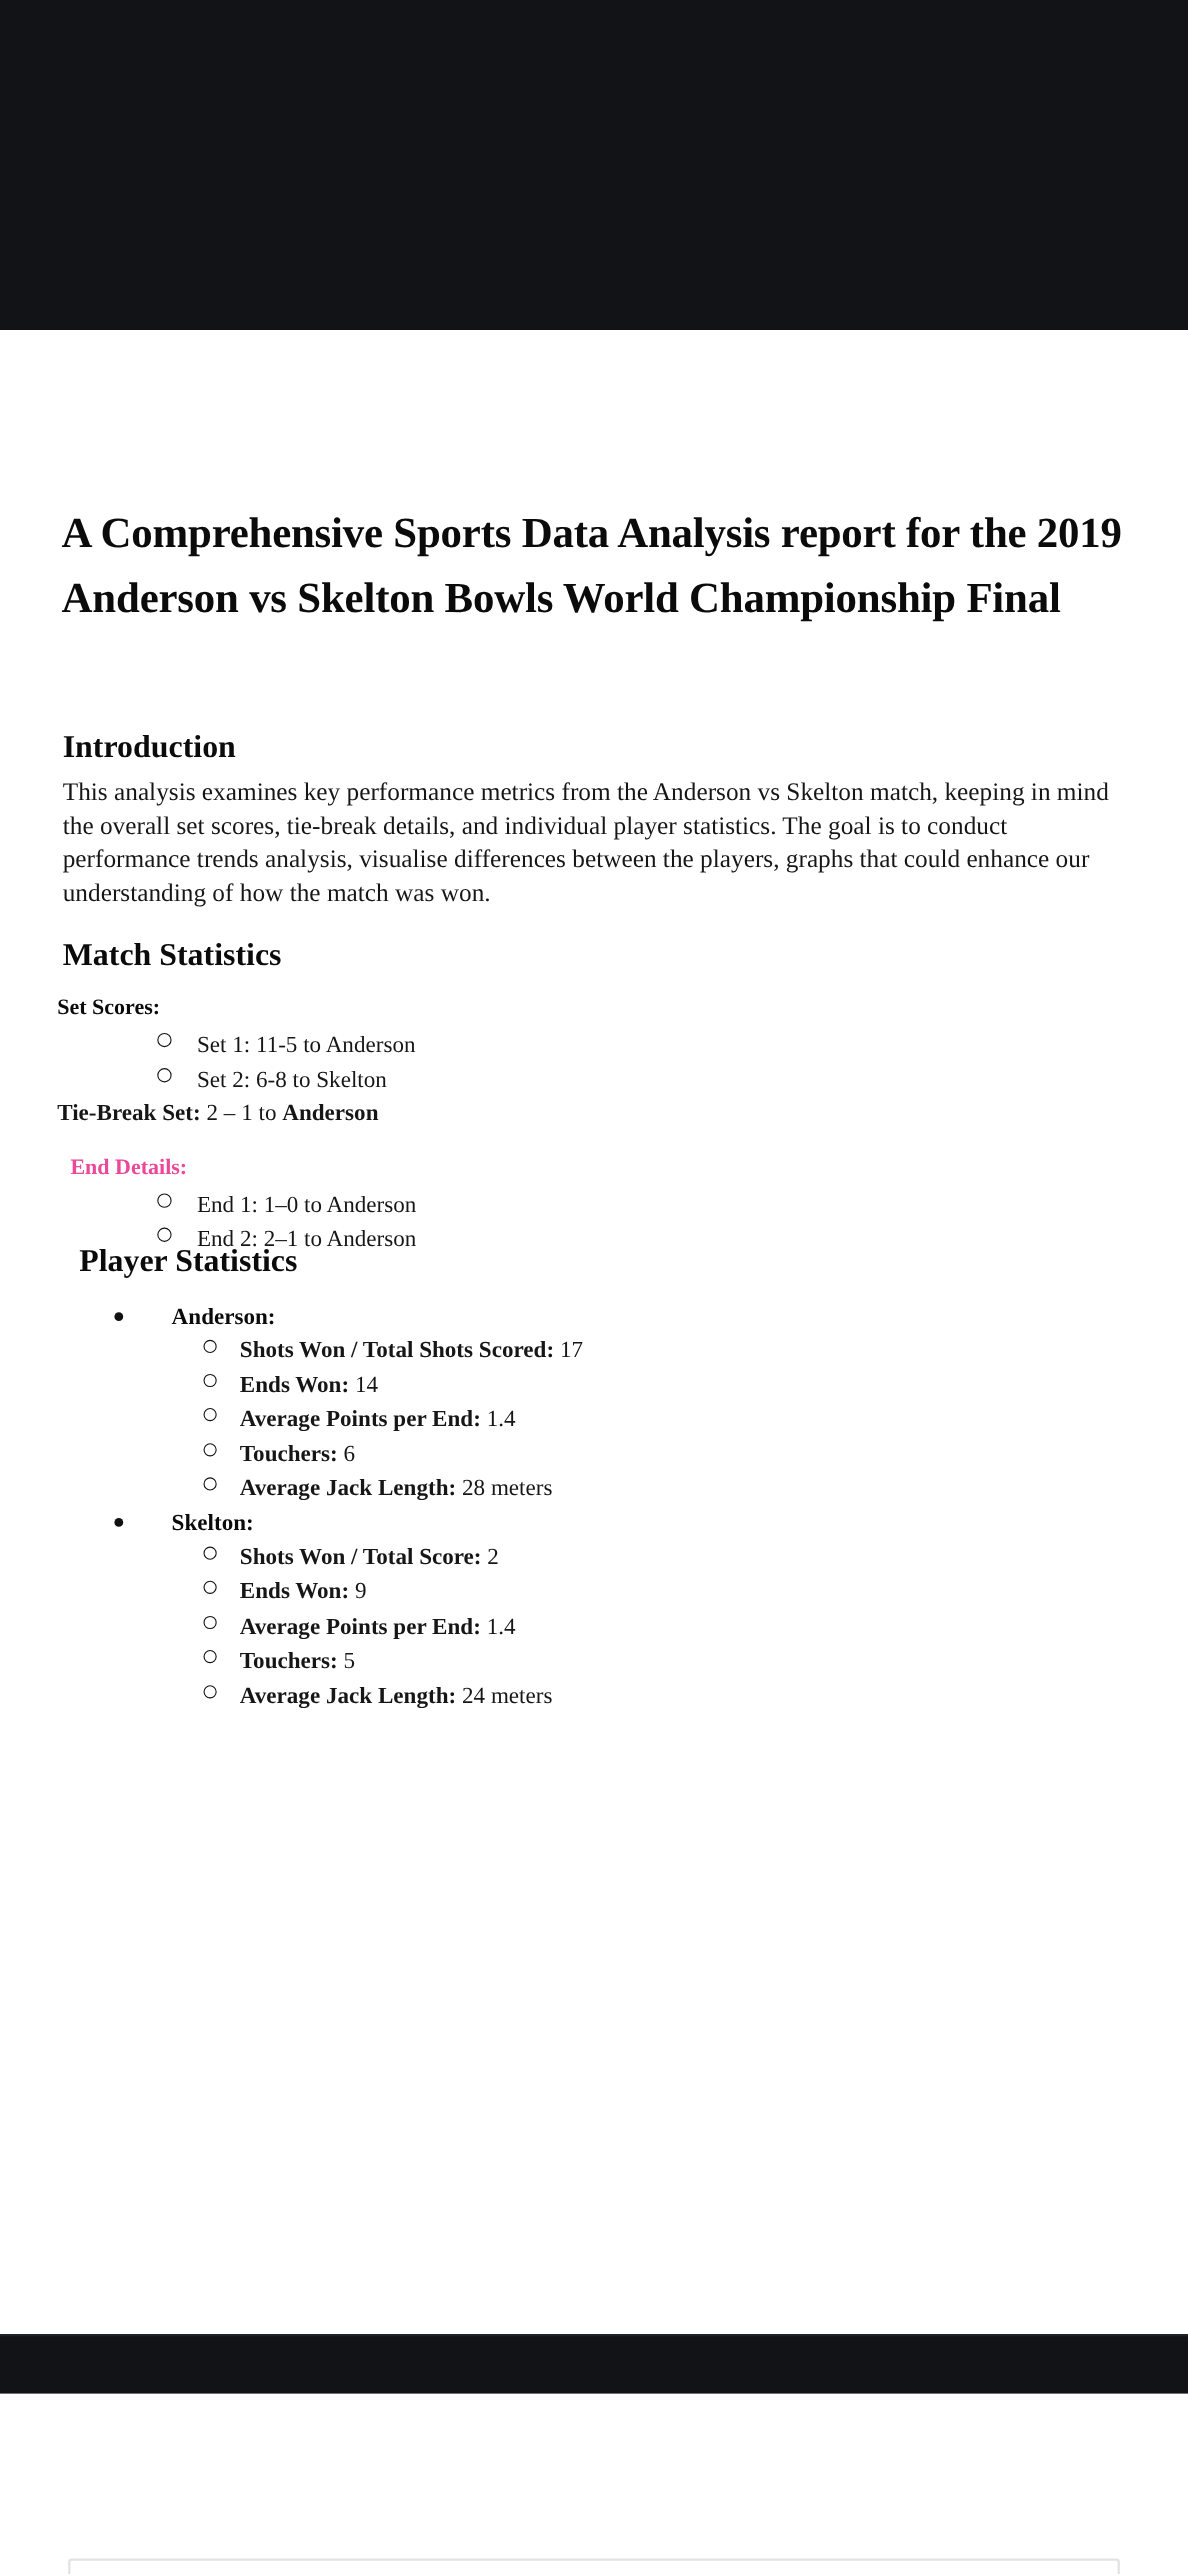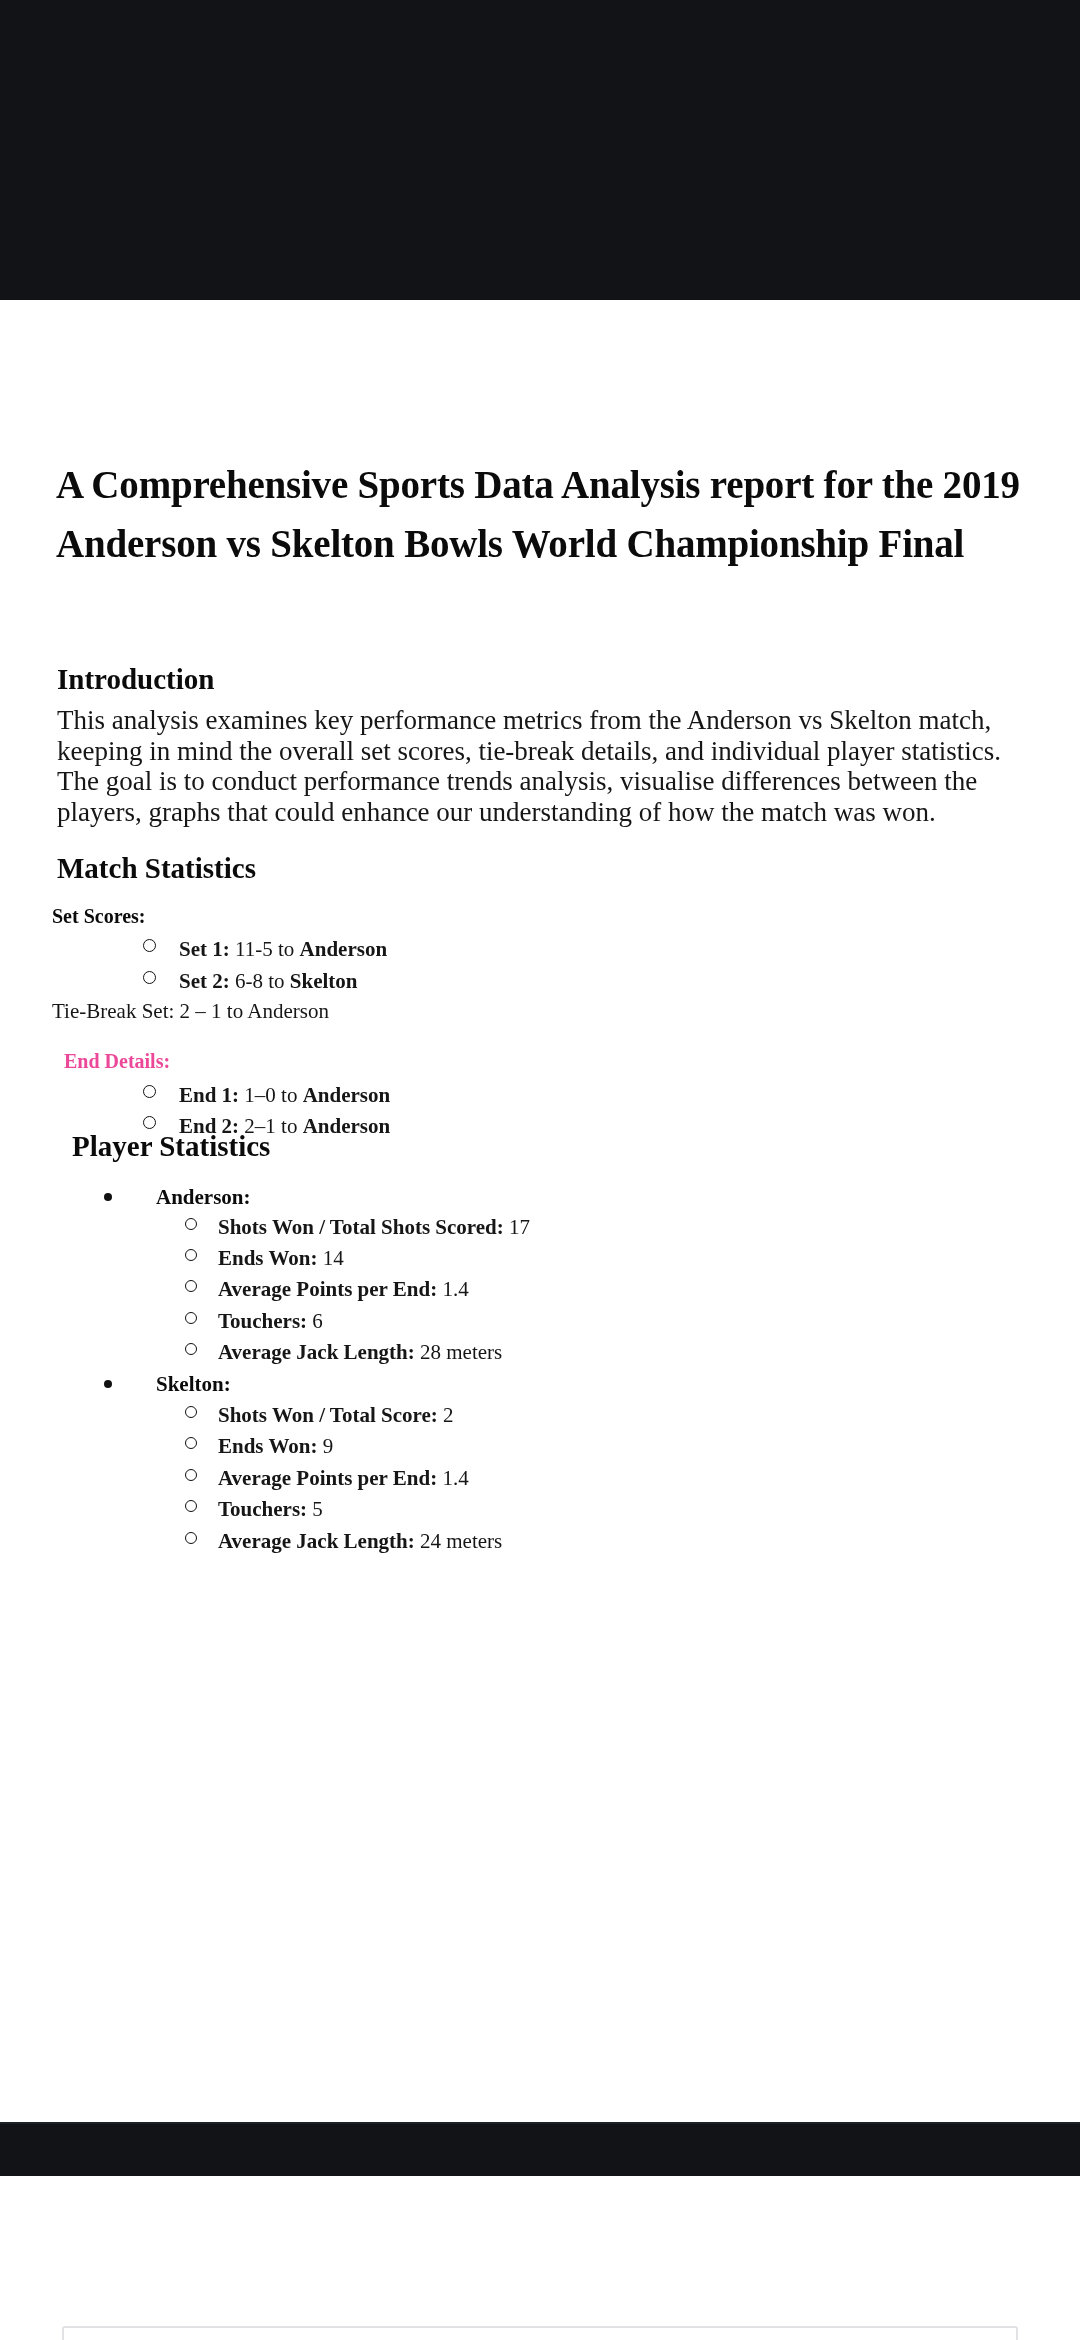--- a/index.html
+++ b/index.html
@@ -43,21 +43,21 @@
   }
 
   h2.sec {
     font-size:29px; line-height:34px; font-weight:bold; color:#0b0b0b;
   }
 
   .intro-head { position:absolute; left:57px; top:362px; }
 
   .intro-para {
     position:absolute; left:57px; top:405px; width:965px;
-    font-size:27px; line-height:30.5px; color:#161616;
+    font-size:23px; line-height:30.5px; color:#161616;
     text-align:left;
   }
 
   .match-head { position:absolute; left:57px; top:551px; }
 
   .set-scores-label {
     position:absolute; left:52px; top:604px;
     font-size:20px; line-height:24px; font-weight:bold; color:#0b0b0b;
   }
 
@@ -65,27 +65,27 @@
     position:absolute;
     font-size:21px; line-height:26px; color:#161616;
   }
   .lvl2 .mk {
     position:absolute; left:0; top:3px;
     width:13px; height:13px;
     border:1.6px solid #111; border-radius:50%;
     background:transparent;
   }
   .lvl2 .tx { display:block; margin-left:36px; white-space:nowrap; }
-  .lvl2 b { font-weight:bold; }
+  .lvl2 b { font-weight:normal; }
 
   .tie-break {
     position:absolute; left:52px; top:698px;
     font-size:21px; line-height:26px; color:#161616;
   }
-  .tie-break b { font-weight:normal; }
+  .tie-break b { font-weight:bold; }
 
   .end-details-label {
     position:absolute; left:64px; top:749px;
     font-size:20px; line-height:24px; font-weight:bold; color:#ec4899;
   }
 
   .player-head { position:absolute; left:72px; top:829px; }
 
   .lvl1 {
     position:absolute; left:104px;

